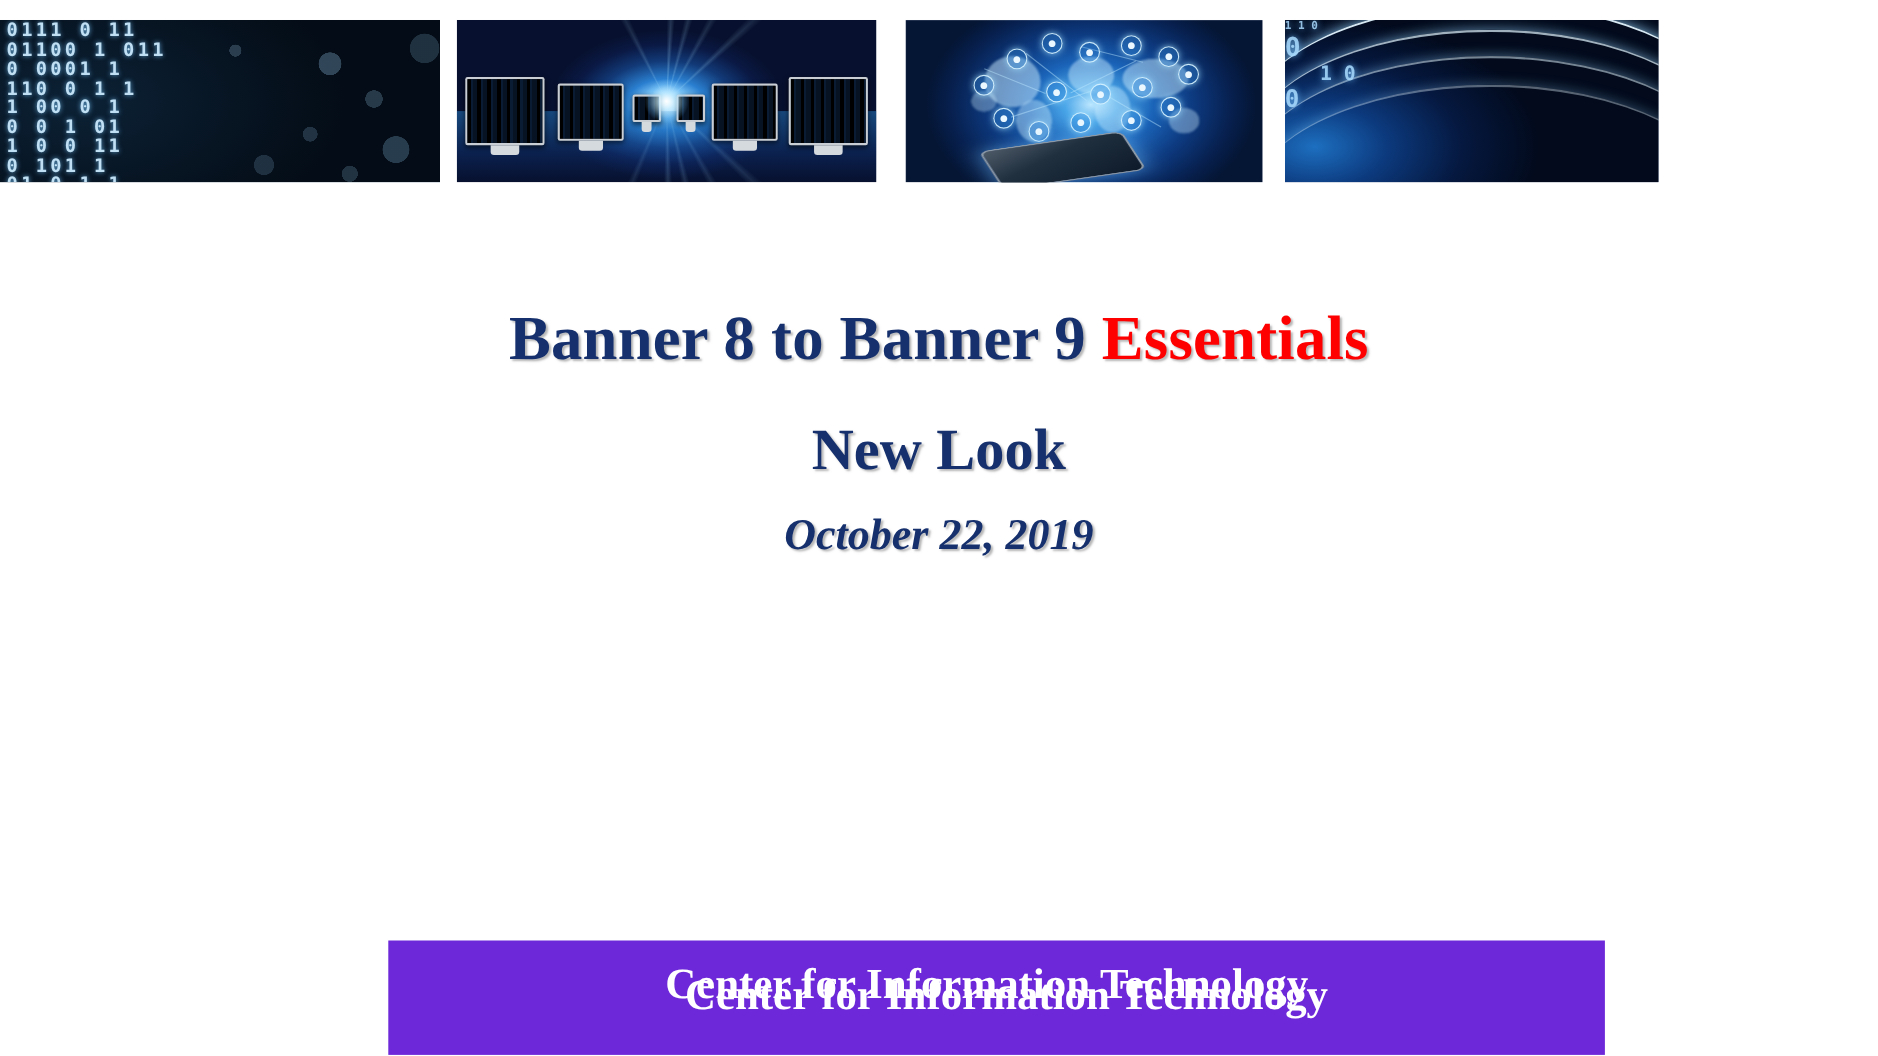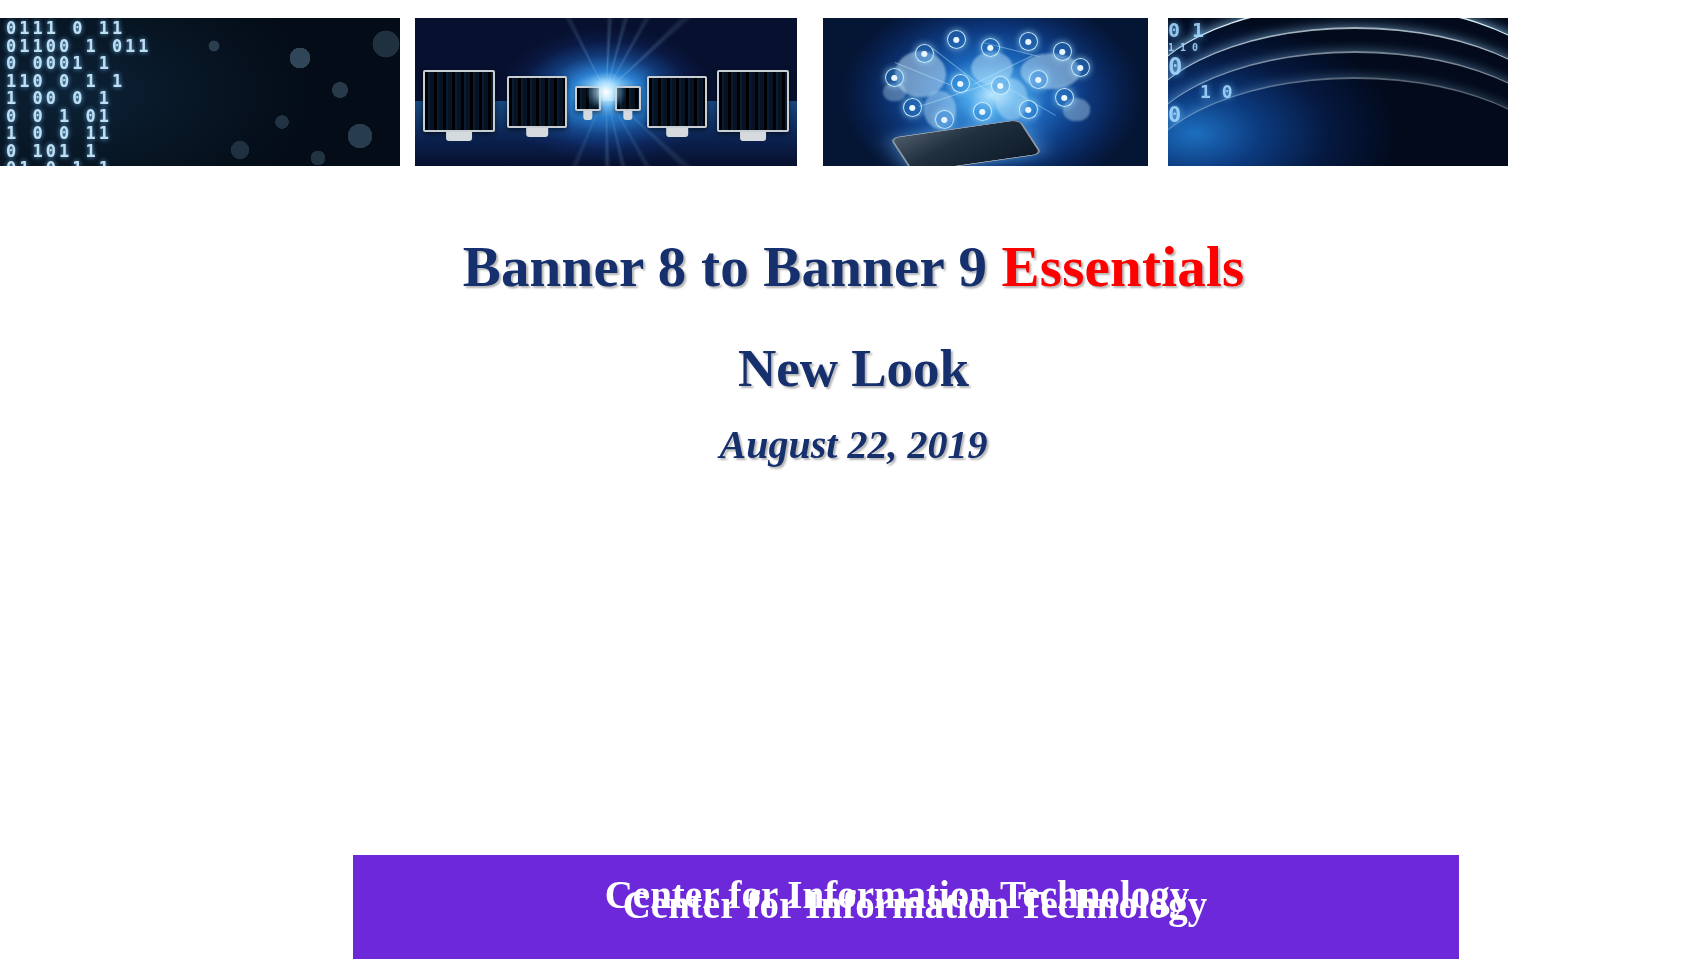--- a/index.html
+++ b/index.html
@@ -163,21 +163,21 @@
   }
 
   
   #title-block {
     position: absolute;
     left: 0;
     top: 238px;
     width: 1707px;
     text-align: center;
   }
-  .line { width:100%; color:#15306d; }
+  .line { width:100%; color:#15306d;margin-top:41px; }
   .shadow-txt { text-shadow: 2px 2px 2px rgba(120,120,120,0.55); }
 
   #title-main {
     font-size: 57px;
     font-weight: 700;
     line-height: 1.0;
     letter-spacing: 0.2px;
   }
   #title-main .accent { color: #FE0000; }
 
@@ -292,39 +292,38 @@
     <div class="phone"></div>
     <div class="layer phone-glow"></div>
   </div>
 
   <div class="banner-img" id="banner-streaks">
     <div class="layer base"></div>
     <div class="streak" style="top:-10%;"></div>
     <div class="streak" style="top:6%;  opacity:.75;"></div>
     <div class="streak" style="top:22%; opacity:.55;"></div>
     <div class="streak" style="top:40%; opacity:.40;"></div>
-    <div class="digits2" style="left:22px; top:18px; font-size:20px;">0 1</div>
     <div class="digits2" style="left:58px; top:52px; font-size:10px;">1 1 0</div>
     <div class="digits2" style="left:88px; top:62px; font-size:24px;">0</div>
     <div class="digits2" style="left:40px; top:96px; font-size:18px;margin-left:32px;">1 0</div>
     <div class="digits2" style="left:104px;top:100px; font-size:22px;">0</div>
   </div>
 
 </div>
 
 <div id="title-block">
 
   <div class="line shadow-txt" id="title-main">
     <span>Banner 8 to Banner 9 </span><span class="accent">Essentials</span>
   </div>
 
   <div class="line shadow-txt" id="title-newlook">New Look</div>
 
 
 
-  <div class="line shadow-txt" id="title-date">August 22, 2019</div>
+  <div class="line shadow-txt" id="title-date">October 22, 2019</div>
 
 </div>
 
 <div id="footer-bar">
   <div class="ftxt" id="footer-text-a">Center for Information Technology</div>
   <div class="ftxt" id="footer-text-b">Center for Information Technology</div>
 </div>
 
 </body></html>

